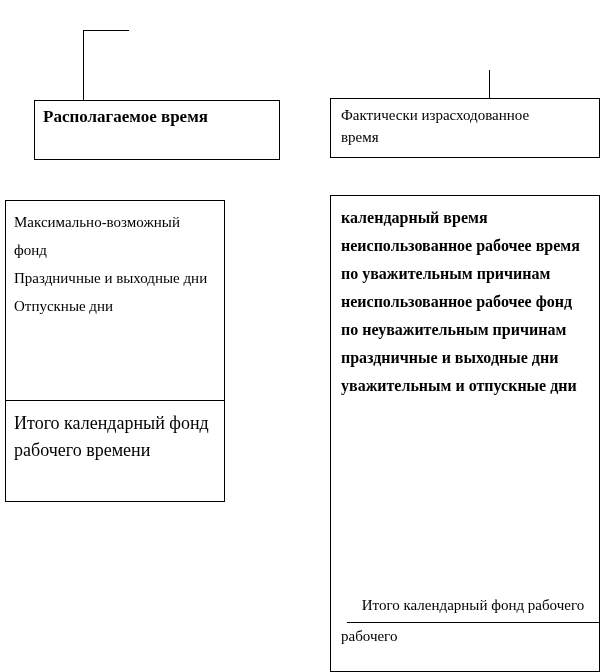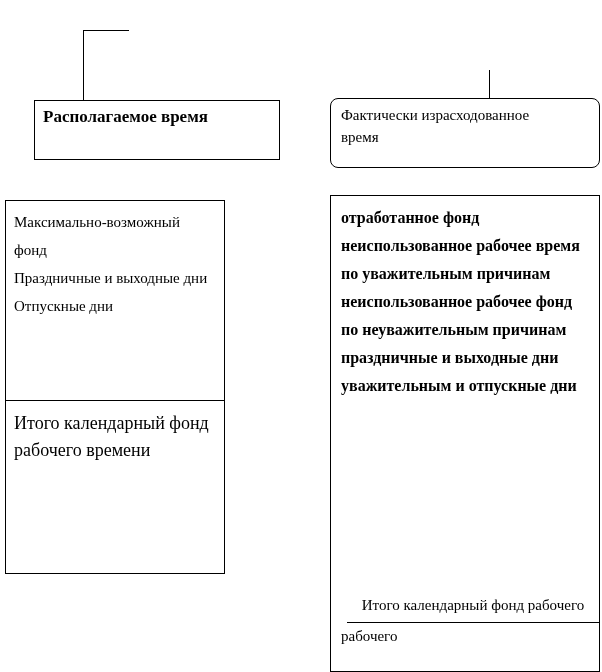--- a/index.html
+++ b/index.html
@@ -39,34 +39,33 @@
     left: 2px; top: 100px;
     width: 246px; height: 60px;
     font-size: 17px;
     font-weight: bold;
     padding: 6px 8px;
     margin-left: 32px;
   }
   
   .right-header {
     left: 330px; top: 98px;
-    width: 270px; height: 70px;
+    width: 270px; height: 60px;
     font-size: 15px;
     line-height: 22px;
     padding: 5px 10px;
-    border-radius: 8px;
   }
   .right-header .wrap-limit {
     display: block;
     max-width: 212px;
   }
   
   .left-detail {
     left: 5px; top: 200px;
-    width: 220px; height: 374px;
+    width: 220px; height: 302px;
   }
   .left-items {
     box-sizing: border-box;
     height: 200px;
     border-bottom: 1px solid #000000;
     padding: 7px 8px 0 8px;
     font-size: 15px;
     line-height: 28px;
   }
   .left-total {
@@ -130,21 +129,21 @@
     <div class="left-items">
       <div class="item">Максимально-возможный фонд</div>
       <div class="item">Праздничные и выходные дни</div>
       <div class="item">Отпускные дни</div>
     </div>
     <div class="left-total">Итого календарный фонд рабочего времени</div>
   </div>
 
   <div class="box right-detail">
     <div class="right-items">
-      <div class="item">отработанное фонд</div>
+      <div class="item">календарный время</div>
       <div class="item">неиспользованное рабочее время по уважительным причинам</div>
       <div class="item">неиспользованное рабочее фонд по неуважительным причинам</div>
       <div class="item">праздничные и выходные дни</div>
       <div class="item">уважительным и отпускные дни</div>
     </div>
     <div class="right-total-line1">Итого календарный фонд рабочего</div>
     <div class="right-total-line2">рабочего</div>
   </div>
 
 </div>

